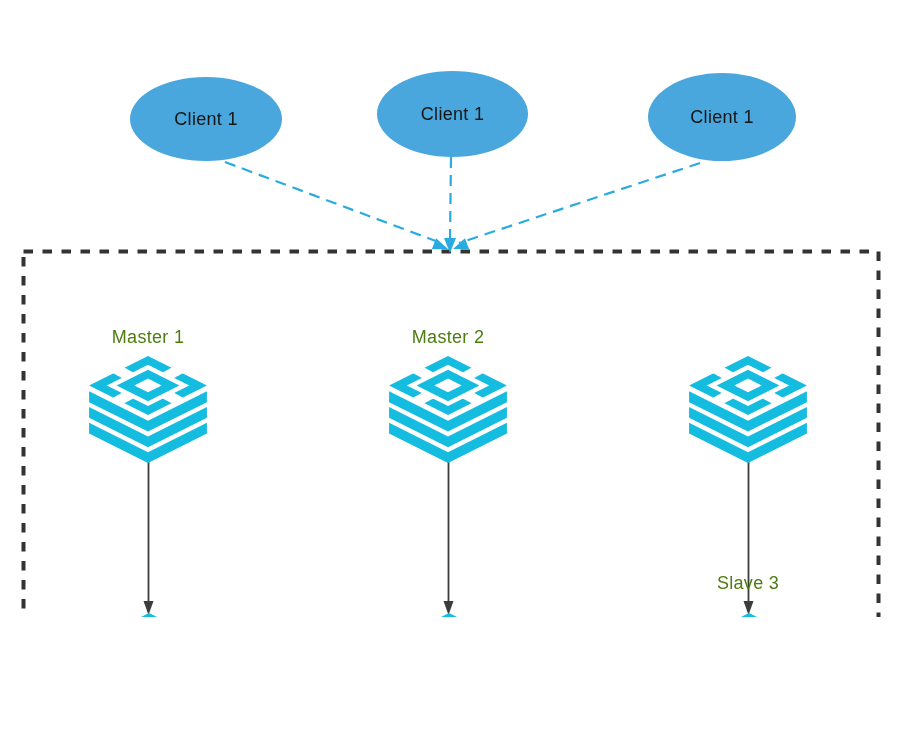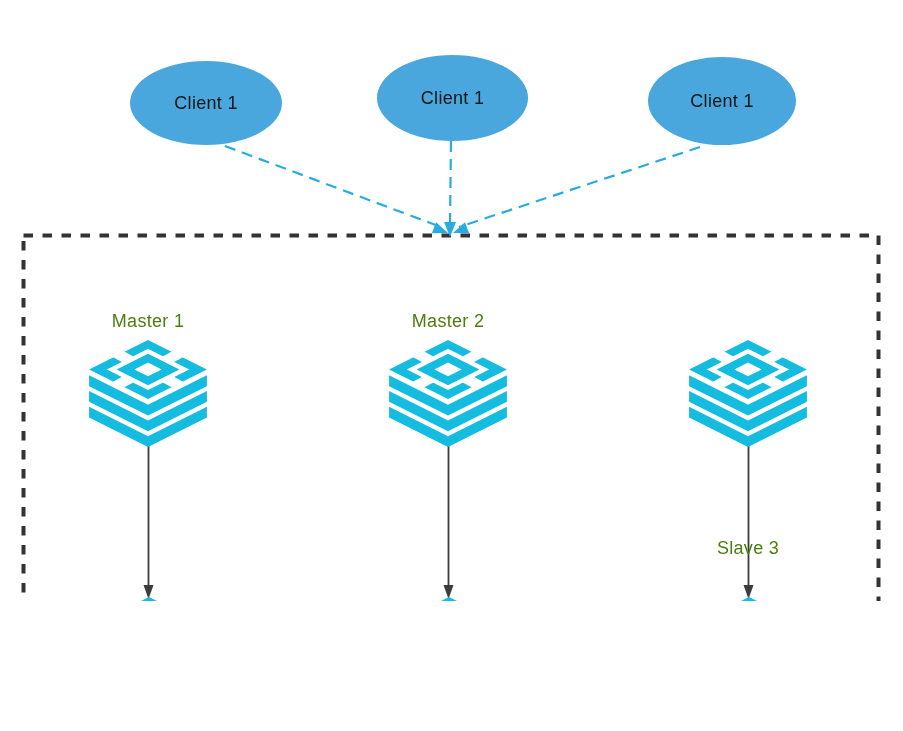--- a/index.html
+++ b/index.html
@@ -4,20 +4,21 @@
 <style>
   html, body { margin: 0; padding: 0; background: #ffffff; }
   .canvas {
     position: relative;
     width: 903px;
     height: 601px;
     background: #ffffff;
     overflow: hidden;
     font-family: "Liberation Sans", "DejaVu Sans", sans-serif;
     color: #1a1a1a;
+    margin-top: 16px;
   }
   svg.layer {
     position: absolute;
     left: 0; top: 0;
     width: 903px; height: 731px;
   }
   .client-node {
     position: absolute;
     border-radius: 50%;
     background: #49a7dd;
@@ -112,21 +113,21 @@
     <svg viewBox="0 0 120 110">
         <use href="#db-stack"></use>
       </svg>
   </div>
   <div class="db-icon" style="left:689px; top:340px;">
     <svg viewBox="0 0 120 110">
         <use href="#db-stack"></use>
       </svg>
   </div>
 
-  <div class="tier-label" style="left:663px; top:538px;">Slave 3</div>
+  <div class="tier-label" style="left:663px; top:557px;">Slave 3</div>
 
   <div class="db-icon" style="left:90px; top:597px;">
     <svg viewBox="0 0 120 110">
         <use href="#db-stack"></use>
       </svg>
   </div>
   <div class="db-icon" style="left:390px; top:597px;">
     <svg viewBox="0 0 120 110">
         <use href="#db-stack"></use>
       </svg>

